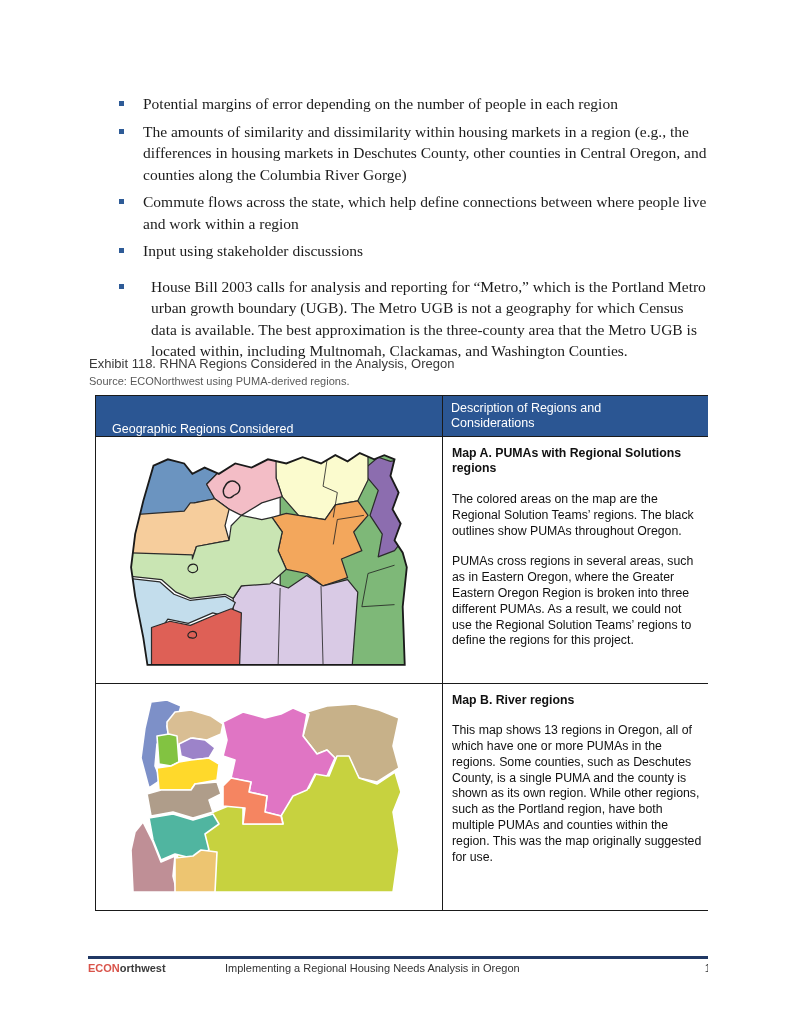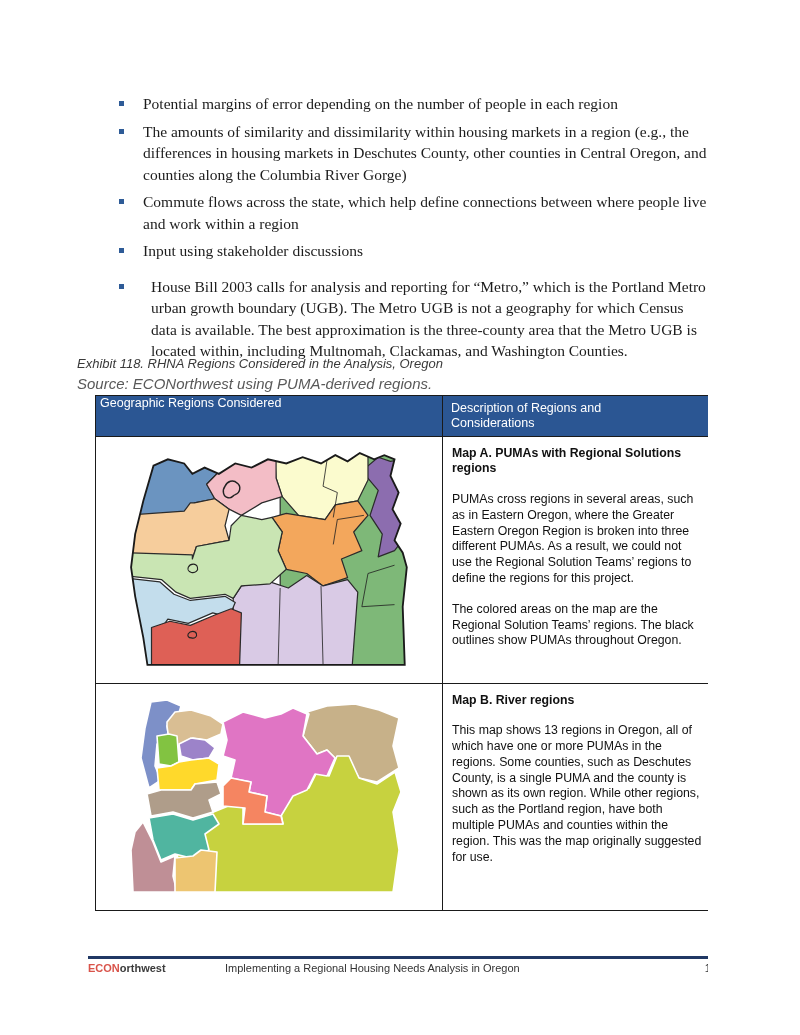--- a/index.html
+++ b/index.html
@@ -6,27 +6,27 @@
   .page{position:relative;width:708px;height:1035px;background:#fff;overflow:hidden;
         font-family:"Liberation Sans",sans-serif;color:#1f1f1f;}
   
   .bullets{position:absolute;left:115px;top:93px;width:597px;
            font-family:"Liberation Serif","DejaVu Serif",serif;font-size:15.5px;color:#1c1c1c;}
   .bullet{display:flex;margin-bottom:6px;}
   .bullet.extra-space{margin-top:14px;gap:8px;}
   .bullet .sq{flex:none;width:5px;height:5px;background:var(--bullet);margin:8px 0 0 4px;}
   .bullet .btxt{margin-left:19px;line-height:21.5px;width:568px;}
   
-  .exhibit{position:absolute;left:77px;top:356px;width:620px;font-style:italic;}
+  .exhibit{position:absolute;left:89px;top:356px;width:620px;}
   .exhibit .etitle{font-size:13px;color:#3a3a3a;}
-  .exhibit .esource{font-size:15px;color:#595959;margin-top:4px;}
+  .exhibit .esource{font-size:11px;color:#595959;margin-top:4px;}
   
   .tbl{position:absolute;left:95px;top:395px;width:616px;border:1.5px solid var(--table-border);box-sizing:border-box;}
   .thead{display:flex;background:var(--header-bg);color:#fff;}
-  .th1{width:346px;box-sizing:border-box;padding:0 4px;font-size:12.5px;display:flex;align-items:flex-start;min-height:29px;}
+  .th1{width:346px;box-sizing:border-box;padding:0 16px;font-size:12.5px;display:flex;align-items:flex-end;min-height:29px;}
   .th2{flex:1;box-sizing:border-box;border-left:1.5px solid var(--table-border);padding:5px 8px;font-size:12.5px;line-height:1.18;}
   .th2 span{display:inline-block;max-width:190px;}
   .trow{display:flex;border-top:1.5px solid var(--table-border);justify-content:space-between;}
   .cell-map{width:346px;box-sizing:border-box;position:relative;}
   .row1 .cell-map{min-height:246px;}
   .row2 .cell-map{min-height:226px;}
   .cell-desc{flex:1;box-sizing:border-box;border-left:1.5px solid var(--table-border);
              padding:9px 8px 6px 9px;font-size:12.3px;line-height:15.8px;color:#111;}
   .cell-desc .mhead{font-weight:bold;max-width:246px;}
   .cell-desc p{margin:15px 0 0 0;max-width:250px;}
@@ -112,22 +112,22 @@
               <path d="M190,130 L192,206" fill="none" stroke="#222" stroke-width="0.8"></path>
               <path d="M96,34 c2,-5 8,-7 12,-3 c4,3 3,9 -2,11 c-3,1 -3,4 -7,3 c-5,-1 -6,-7 -3,-11 z" fill="none" stroke="#222" stroke-width="1.4"></path>
               <path d="M60,112 c2,-4 8,-4 9,0 c1,3 -2,6 -6,5 c-3,-1 -4,-2 -3,-5 z" fill="none" stroke="#222" stroke-width="1.1"></path>
               <path d="M60,176 c2,-3 7,-3 8,0 c1,3 -2,5 -5,4 c-3,0 -4,-2 -3,-4 z" fill="none" stroke="#222" stroke-width="1.1"></path>
             </g>
           <path class="outline" fill="none" d="M26,14 L40,8 L56,12 L64,22 L76,16 L90,22 L106,12 L122,16 L138,8 L156,12 L172,6 L190,12 L204,4 L216,10 L228,2 L242,8 L252,4 L262,8 L258,24 L266,40 L260,56 L268,70 L262,86 L270,98 L274,112 L270,150 L272,206 L20,206 L16,180 L8,140 L4,112 L8,80 L16,48 L26,14 Z" stroke="#1a1a1a" stroke-width="1.8"></path>
         </svg>
       </div>
       <div class="cell-desc">
         <div class="mhead">Map A. PUMAs with Regional Solutions regions</div>
+        <p>The colored areas on the map are the Regional Solution Teams’ regions. The black outlines show PUMAs throughout Oregon.</p>
         <p>PUMAs cross regions in several areas, such as in Eastern Oregon, where the Greater Eastern Oregon Region is broken into three different PUMAs. As a result, we could not use the Regional Solution Teams’ regions to define the regions for this project.</p>
-        <p>The colored areas on the map are the Regional Solution Teams’ regions. The black outlines show PUMAs throughout Oregon.</p>
       </div>
     </div>
 
     <div class="trow row2">
       <div class="cell-map">
         <svg class="mapB" width="272" height="196" viewBox="0 0 272 196" preserveAspectRatio="none">
           <g class="regions">
               <polygon points="176,12 196,6 224,4 248,10 268,18 262,46 268,68 246,82 228,78 216,58 206,60 196,50 186,54 172,36 178,14" fill="#C7B189" stroke="#ffffff" stroke-width="1.6" stroke-linejoin="round"></polygon>
               <polygon points="58,122 112,100 112,124 152,124 150,114 162,94 178,88 186,72 198,76 206,56 218,56 228,78 246,84 264,72 270,92 262,112 268,150 262,192 40,192 48,148" fill="#C7D23F" stroke="#ffffff" stroke-width="1.6" stroke-linejoin="round"></polygon>
               <polygon points="92,22 112,12 134,18 150,14 162,8 176,14 172,36 186,54 196,50 204,58 196,76 184,74 176,90 162,96 150,116 134,112 136,96 118,92 120,82 100,78 104,60 92,56 96,40" fill="#E075C4" stroke="#ffffff" stroke-width="1.6" stroke-linejoin="round"></polygon>

